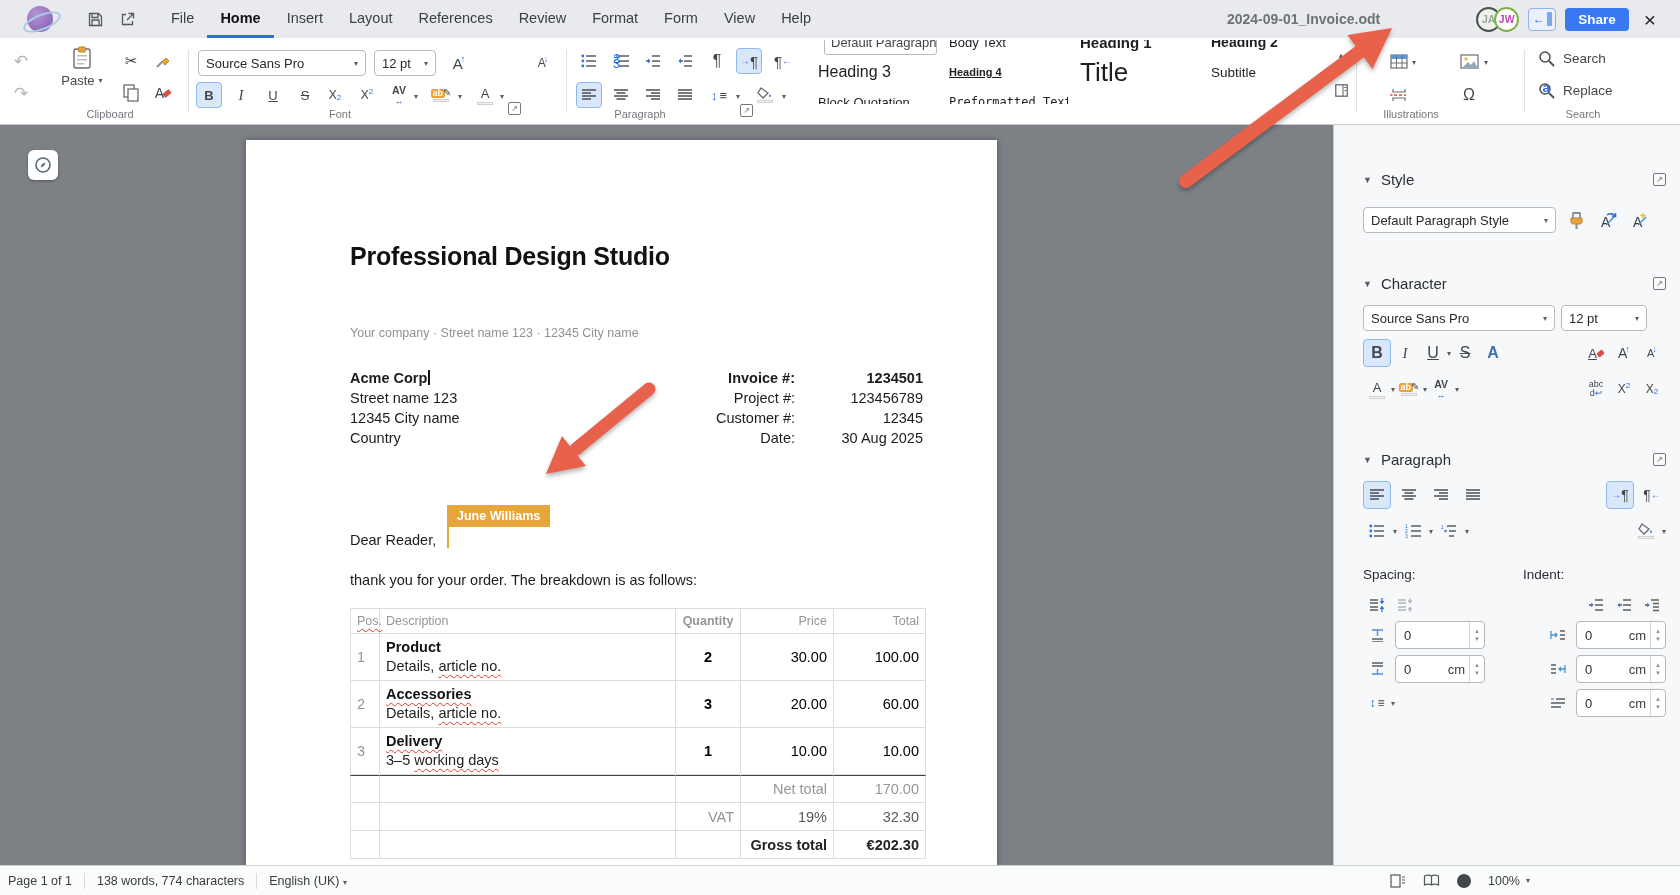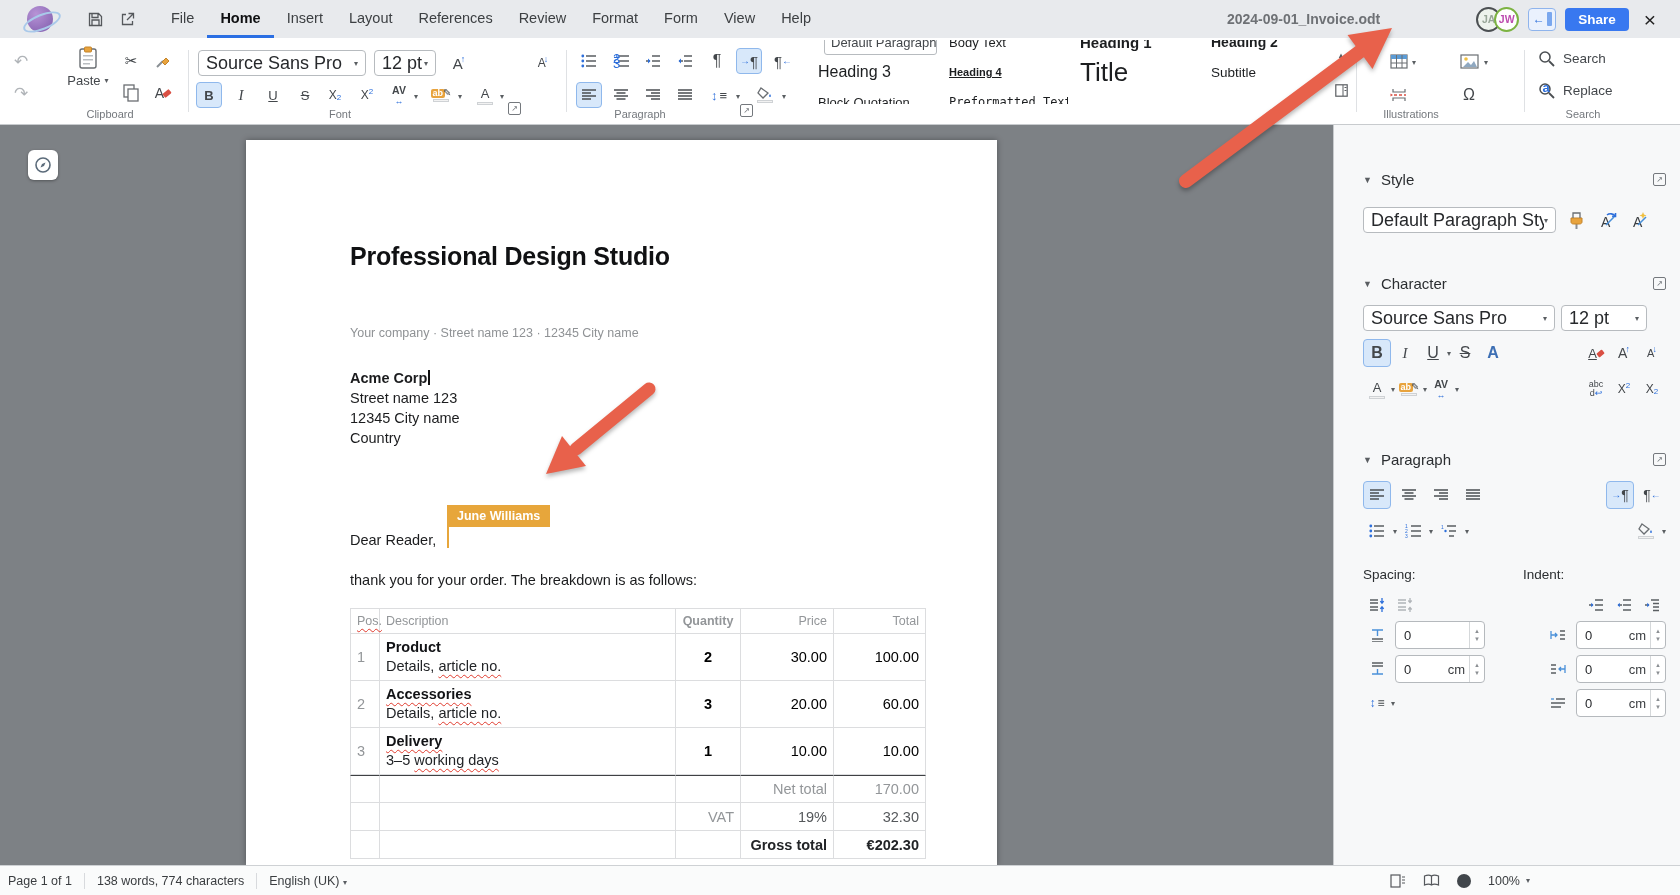--- a/index.html
+++ b/index.html
@@ -31,21 +31,21 @@
   
   .ribbon { position:absolute; top:38px; left:0; width:1680px; height:87px; background:#fff; border-bottom:1px solid #c8cbce; z-index:9; }
   .ribbon * { font-size:13px; color:#43474b; }
   .vdiv { position:absolute; top:12px; width:1px; height:62px; background:#dfe1e4; }
   .lbl { position:absolute; top:70px; font-size:11px; color:#74787d; text-align:center; }
   .ib { position:absolute; width:26px; height:26px; display:flex; align-items:center; justify-content:center; border-radius:4px; border:1px solid transparent; }
   .ib.act { background:#d8e8fa; border-color:#8fb8ec; }
   .dis { color:#b0b4b8 !important; }
   .ddc { font-size:8px; color:#5a5e62; }
   .combo { position:absolute; height:26px; background:#fff; border:1px solid #b7bbbf; border-radius:4px; display:flex; align-items:center; padding:0 7px; }
-  .combo .val { flex:1; font-size:18px; color:#27292c; white-space:nowrap; overflow:hidden; }
+  .combo .val { flex:1; font-size:13px; color:#27292c; white-space:nowrap; overflow:hidden; }
   svg.ic { display:block; }
 
   
   .gallery { position:absolute; left:806px; top:2px; width:524px; height:64px; overflow:hidden; }
   .gal-in { display:grid; grid-template-columns:repeat(4,131px); grid-auto-rows:30px; margin-top:-13px; }
   .gcell { display:flex; align-items:center; padding-left:12px; white-space:nowrap; overflow:hidden; color:#1c1e20; }
   .gsel { border:1px solid #b7bbbf; border-radius:3px; background:#fff; height:26px; align-self:center; margin-left:6px; padding-left:6px; }
   .gal-ctl { position:absolute; left:1332px; width:18px; display:flex; justify-content:center; color:#5a5e62; }
 
   
@@ -158,21 +158,21 @@
       <span class="share-btn">Share</span>
       <span class="close-x">×</span>
     </div>
   </div>
 
   <div class="ribbon">
 
     <span class="ib dis" style="left:8px; top:10px; font-size:17px;">↶</span>
     <span class="ib dis" style="left:8px; top:42px; font-size:17px;">↷</span>
 
-    <div style="position:absolute; left:60px; top:8px; width:56px; text-align:center;">
+    <div style="position:absolute; left:54px; top:8px; width:56px; text-align:center;">
       <svg class="ic" width="20" height="24" viewBox="0 0 20 24" style="margin:0 auto;">
           <rect x="2" y="3" width="16" height="19" rx="2" fill="#fff" stroke="#6a6e72" stroke-width="1.4"></rect>
           <rect x="6.5" y="1" width="7" height="5" rx="1" fill="#e8a33d" stroke="#c4842a" stroke-width="1"></rect>
           <rect x="5" y="9" width="10" height="1.5" fill="#b9bdc1"></rect>
           <rect x="5" y="13" width="10" height="1.5" fill="#b9bdc1"></rect>
           <rect x="5" y="17" width="7" height="1.5" fill="#b9bdc1"></rect>
         </svg>
       <div style="margin-top:3px; display:flex; align-items:center; justify-content:center; gap:4px;">
         <span style="font-size:13px;">Paste</span>
         <span class="ddc">▾</span>
@@ -430,20 +430,30 @@
       <div class="doc-title">Professional Design Studio</div>
       <div class="doc-company">Your company  ·  Street name 123  ·  12345 City name</div>
 
       <div class="doc-recipient">
         <div><span class="name">Acme Corp</span><span class="caret-black"></span></div>
         <div>Street name 123</div>
         <div>12345 City name</div>
         <div>Country</div>
       </div>
 
+      <div class="doc-meta">
+        <span class="ml b">Invoice #:</span>
+          <span class="mv b">1234501</span>
+        <span class="ml">Project #:</span>
+          <span class="mv">123456789</span>
+        <span class="ml">Customer #:</span>
+          <span class="mv">12345</span>
+        <span class="ml">Date:</span>
+          <span class="mv">30 Aug 2025</span>
+      </div>
 
       <div class="june-label">June Williams</div>
       <div class="june-caret"></div>
 
       <div class="doc-greeting">Dear Reader,</div>
       <div class="doc-body">thank you for your order. The breakdown is as follows:</div>
 
       <div class="invtable">
         <span class="c hd sq">Pos.</span>
         <span class="c hd">Description</span>

